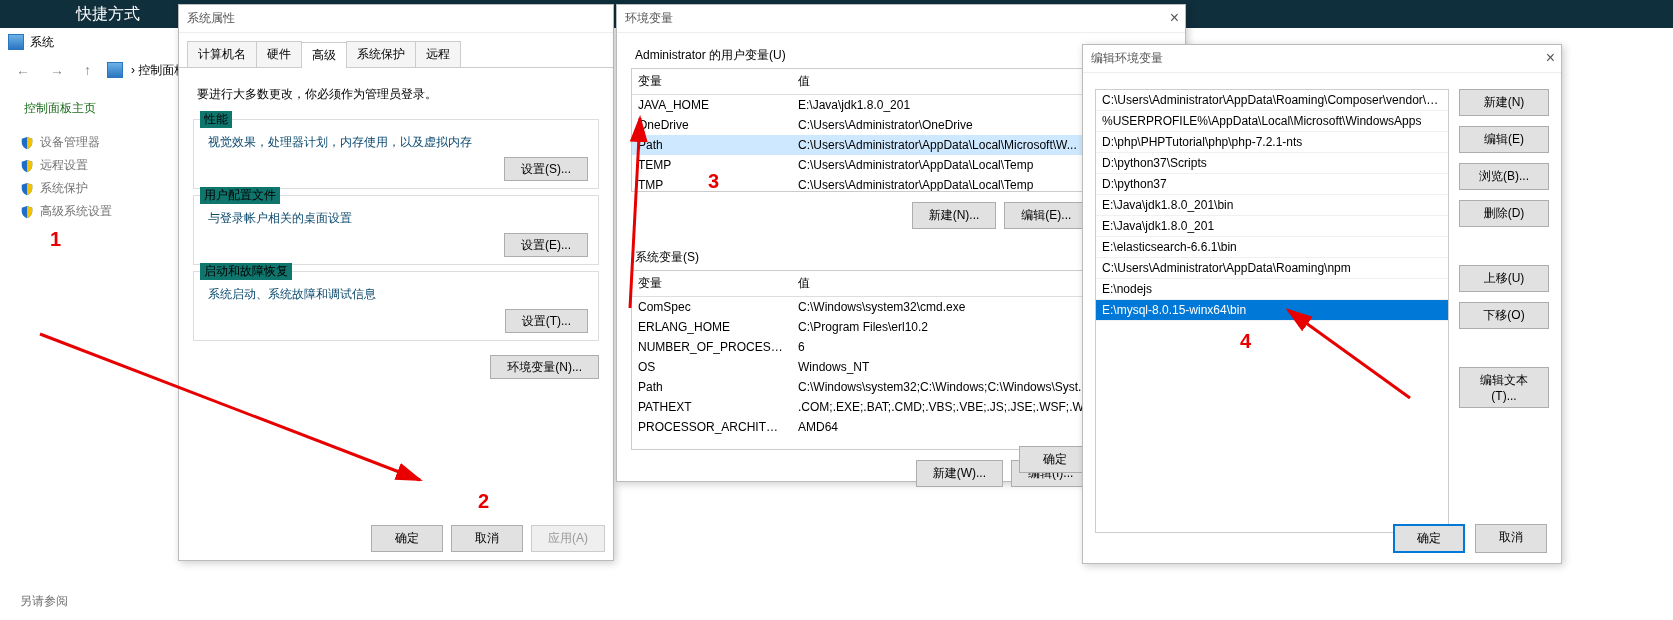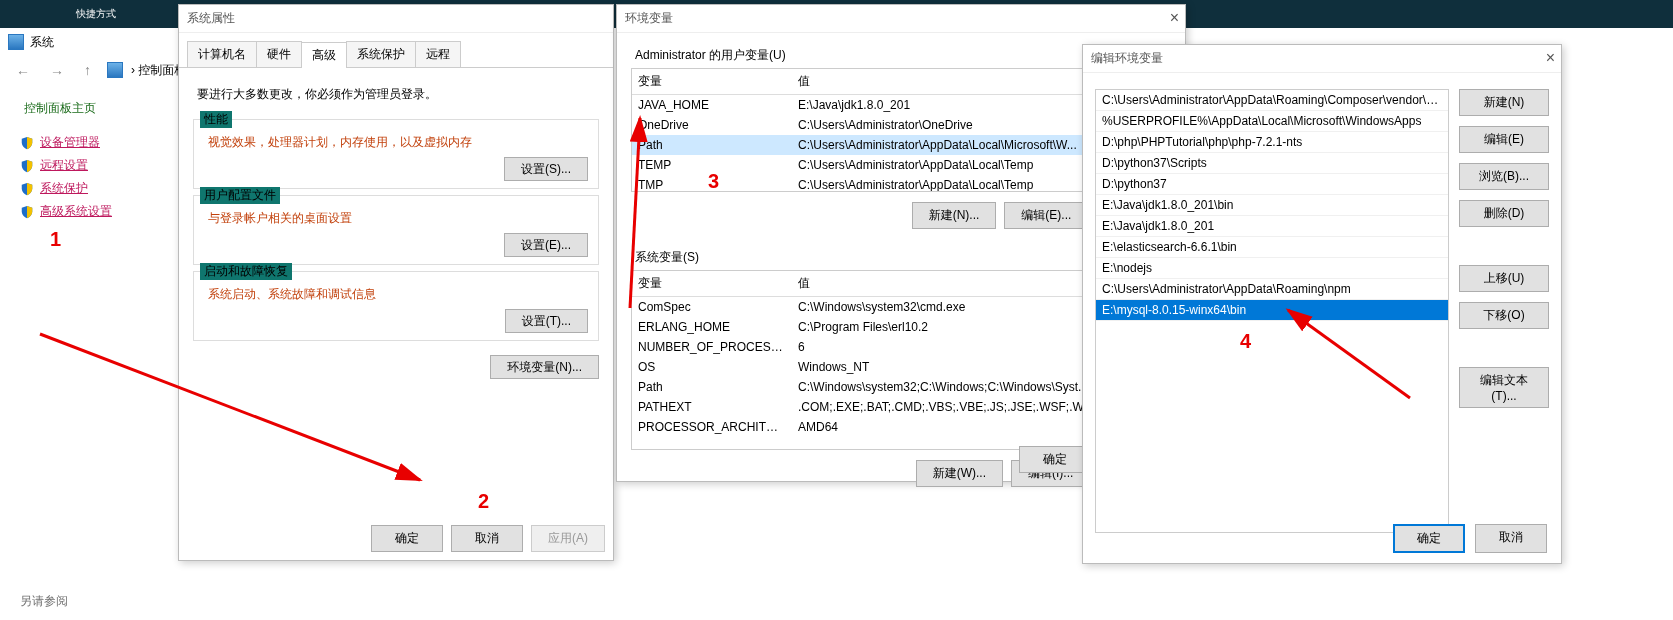--- a/index.html
+++ b/index.html
@@ -1,46 +1,46 @@
 <!DOCTYPE html>
 <html><head>
 <meta charset="utf-8">
 <style>
 * { box-sizing: border-box; margin: 0; padding: 0; font-family: "Microsoft YaHei", "Segoe UI", sans-serif; font-size: 12px; }
 body { width: 1673px; height: 620px; background: #fff; position: relative; overflow: hidden; color: #000; }
 
 .topbar { position: absolute; left: 0; top: 0; width: 1673px; height: 28px; background: #0f2f3c; color: #fff; display: flex; align-items: center; }
-.topbar .menu { margin-left: 76px; font-size: 10px; }
+.topbar .menu { margin-left: 76px; font-size: 16px; }
 
 .explorer-title { position: absolute; left: 0; top: 30px; height: 24px; display: flex; align-items: center; padding-left: 8px; gap: 6px; }
 .explorer-title .ico { width: 16px; height: 16px; background: linear-gradient(#6db2e8,#2a77c0); border: 1px solid #2a77c0; }
 .explorer-title .txt { font-size: 12px; }
 
 .toolbar { position: absolute; left: 0; top: 56px; height: 28px; display: flex; align-items: center; padding-left: 8px; gap: 4px; }
 .nav-arrow { font-size: 14px; color: #888; padding: 0 8px; }
 .addrico { width: 16px; height: 16px; background: linear-gradient(#6db2e8,#2a77c0); border: 1px solid #2a77c0; margin: 0 4px; }
 
 .sidepanel { position: absolute; left: 0; top: 90px; width: 178px; padding: 10px 0 0 16px; }
 .sidepanel .hdr { color: #1a6b1a; margin-bottom: 14px; padding-left: 8px; }
 .sidepanel .item { display: flex; align-items: center; gap: 6px; padding: 3px 4px; cursor: pointer; }
 .sidepanel .shield { width: 14px; height: 14px; }
-.sidepanel .linktxt { color: #be185d; text-decoration: underline; }
+.sidepanel .linktxt { color: #737373; }
 .footer-left { position: absolute; left: 20px; bottom: 10px; color: #737373; }
 
 .dlg { position: absolute; background: #fff; border: 1px solid #bbb; box-shadow: 2px 2px 8px rgba(0,0,0,0.2); }
 
 .dlg1 { left: 178px; top: 4px; width: 436px; height: 557px; }
 .dlg-title { height: 28px; display: flex; align-items: center; padding: 0 8px; color: #555; border-bottom: 1px solid #eee; }
 .tabs { display: flex; padding: 8px 8px 0 8px; border-bottom: 1px solid #ccc; }
 .tab { padding: 4px 10px; border: 1px solid #ccc; border-bottom: none; background: #f5f5f5; cursor: pointer; margin-right: -1px; }
 .tab.active { background: #fff; position: relative; top: 1px; }
 .dlg1 .text1 { padding: 18px 18px 10px; }
 .group { margin: 6px 14px 4px; border: 1px solid #ddd; padding: 8px 10px 10px; position: relative; }
 .group .glabel { position: absolute; top: -9px; left: 6px; background: #0f766e; padding: 0 4px; }
-.group .gdesc { padding: 6px 0 10px 4px; color: #c2410c; }
+.group .gdesc { padding: 6px 0 10px 4px; color: #0c4a6e; }
 .btn { background: #e1e1e1; border: 1px solid #adadad; padding: 4px 16px; cursor: pointer; min-width: 72px; text-align: center; }
 .dlg1 .envbtn-row { text-align: right; padding: 14px 14px 0; }
 .dlg1 .okrow { position: absolute; bottom: 8px; right: 8px; display: flex; gap: 8px; }
 .btn-disabled { color: #999; border-color: #ccc; background: #efefef; cursor: default; }
 
 .dlg2 { left: 616px; top: 4px; width: 570px; height: 478px; }
 .dlg2 .close { position: absolute; right: 6px; top: 4px; font-size: 16px; color: #555; cursor: pointer; }
 .sect-label { padding: 14px 18px 4px; }
 .tablewrap { margin: 0 14px; border: 1px solid #ccc; height: 124px; overflow: hidden; }
 .tablewrap2 { height: 180px; }
@@ -256,22 +256,22 @@
   <div class="body">
     <div class="listbox" id="entries">
         <div class="entry">C:\Users\Administrator\AppData\Roaming\Composer\vendor\b...</div>
         <div class="entry">%USERPROFILE%\AppData\Local\Microsoft\WindowsApps</div>
         <div class="entry">D:\php\PHPTutorial\php\php-7.2.1-nts</div>
         <div class="entry">D:\python37\Scripts</div>
         <div class="entry">D:\python37</div>
         <div class="entry">E:\Java\jdk1.8.0_201\bin</div>
         <div class="entry">E:\Java\jdk1.8.0_201</div>
         <div class="entry">E:\elasticsearch-6.6.1\bin</div>
+        <div class="entry">C:\Users\Administrator\AppData\Roaming\npm</div>
         <div class="entry">E:\nodejs</div>
-        <div class="entry">C:\Users\Administrator\AppData\Roaming\npm</div>
         <div class="entry sel">E:\mysql-8.0.15-winx64\bin</div>
       </div>
     <div class="sidebtns">
       <span class="btn">新建(N)</span>
       <span class="btn">编辑(E)</span>
       <span class="btn">浏览(B)...</span>
       <span class="btn">删除(D)</span>
       <div class="gap"></div>
       <span class="btn">上移(U)</span>
       <span class="btn">下移(O)</span>

